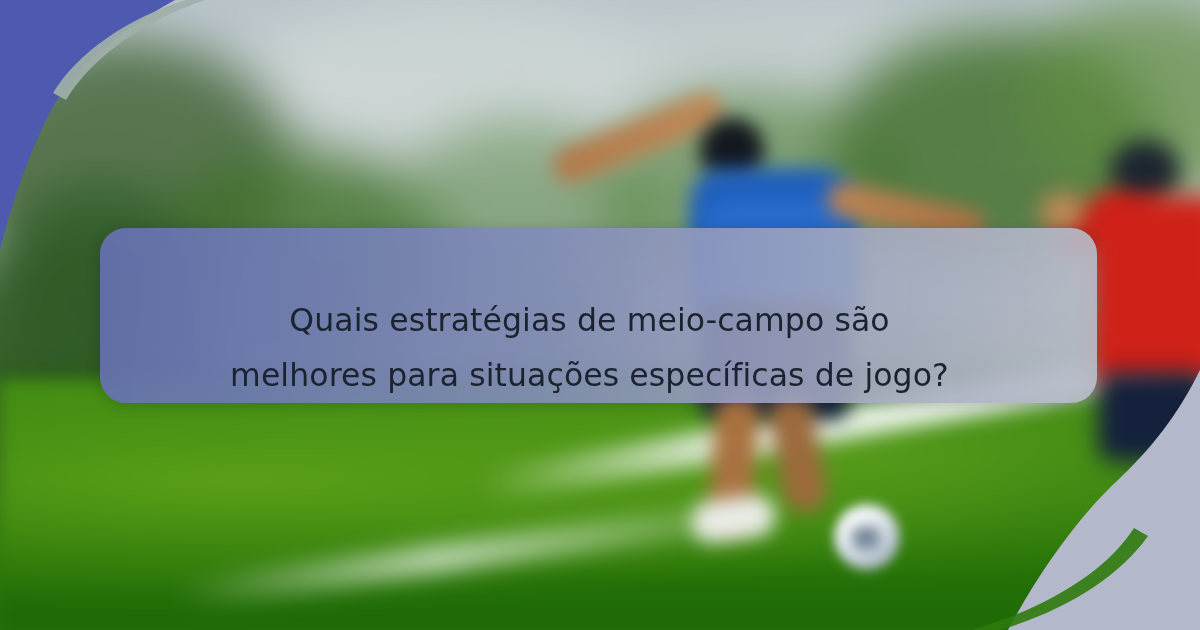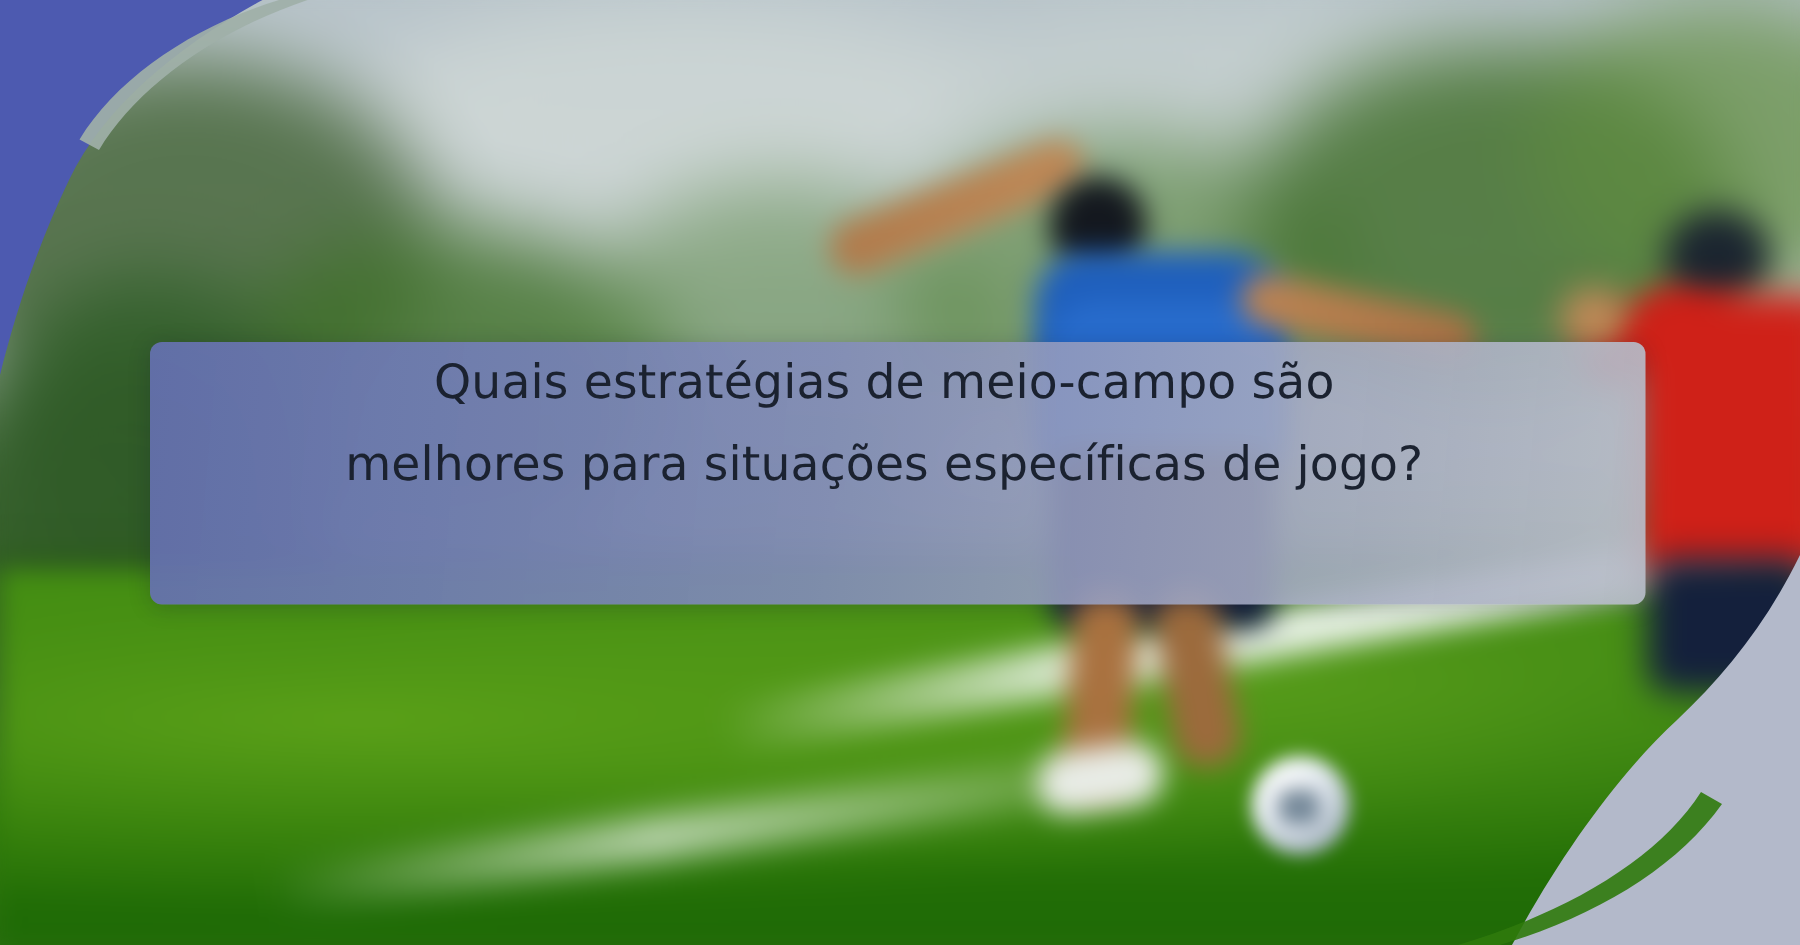--- a/index.html
+++ b/index.html
@@ -128,29 +128,29 @@
   }
 
   
   .corner-svg { position:absolute; inset:0; width:1200px; height:630px; }
 
   
   #question-card {
     position:absolute;
     left:100px; top:228px;
     width:997px; height:175px;
-    border-radius:8px;
+    border-radius:26px;
     background:linear-gradient(95deg,
         rgba(101,112,176,.93) 0%,
         rgba(112,123,181,.92) 18%,
         rgba(131,140,186,.90) 45%,
         rgba(160,166,192,.90) 72%,
         rgba(183,188,200,.92) 100%);
     box-shadow:0 2px 14px rgba(20,25,45,.22);
-    display:flex; align-items:flex-start; justify-content:center;
+    display:flex; align-items:flex-end; justify-content:center;
     overflow:hidden;
   }
   #question-text {
     width:790px;
     text-align:center;
     font-size:31.5px;
     line-height:55px;
     color:#1b2230;
     font-weight:400;
     letter-spacing:.1px;

